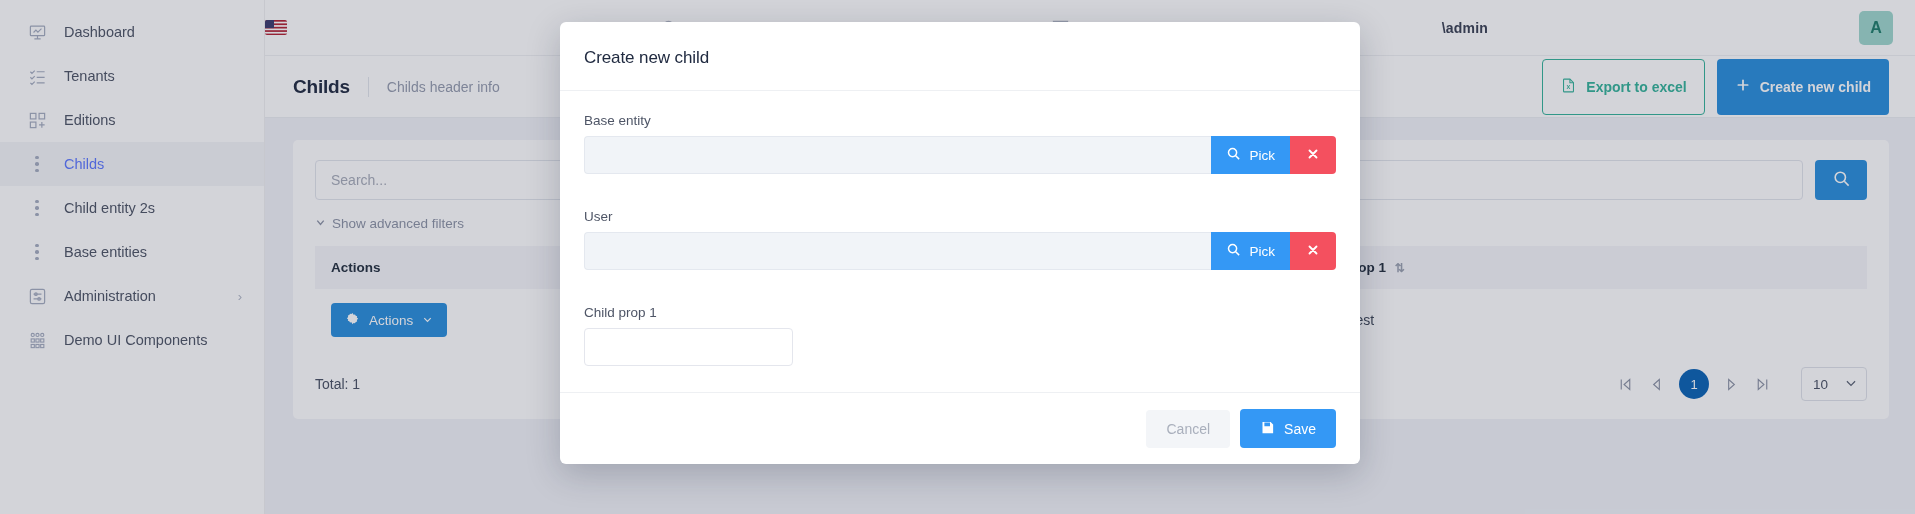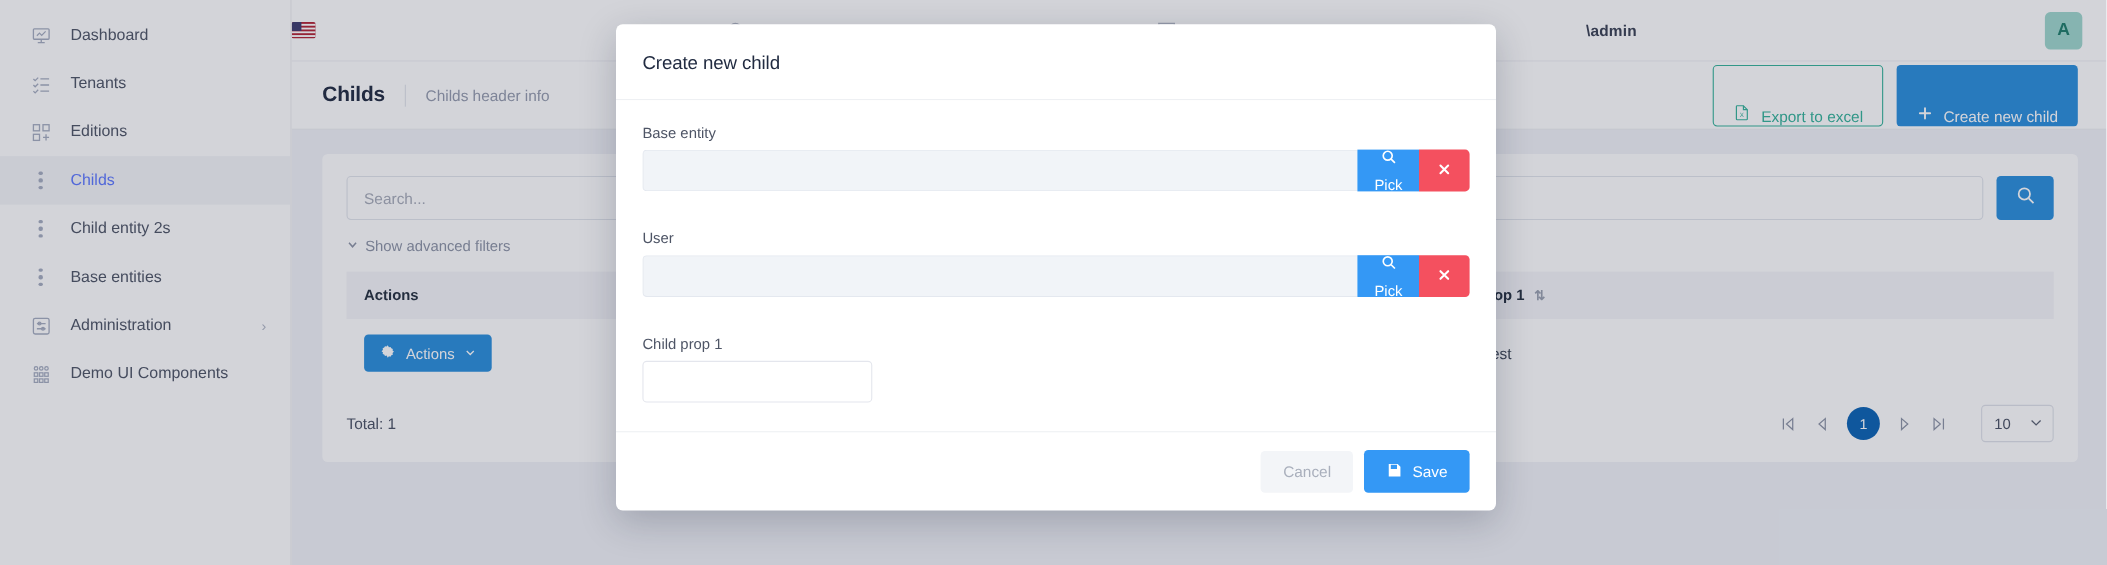--- a/index.html
+++ b/index.html
@@ -72,24 +72,25 @@
   .subheader {
     height: 62px; background: #ffffff; display: flex;
     align-items: center; padding: 0 26px 0 28px; gap: 0;
     border-bottom: 1px solid #eceef2;
   }
   .sh-title { font-size: 19px; font-weight: 600; color: #212b41; letter-spacing: -.2px; }
   .sh-sep { width: 1px; height: 20px; background: #e2e5ec; margin: 0 18px; }
   .sh-sub { font-size: 14px; color: #959cae; }
   .sh-spacer { flex: 1; }
   .btn {
-    display: inline-flex; align-items: flex-end; gap: 9px;
+    display: inline-flex; align-items: center; gap: 9px;
     height: 56px; padding: 0 17px; border-radius: 4px;
     font-size: 14px; cursor: pointer; border: 1px solid transparent;
     white-space: nowrap;
+    font-weight: bold;
   }
   .btn-excel { background: #ffffff; border-color: #35b39a; color: #35b39a; }
   .btn-primary { background: #2a8fdd; color: #ffffff; margin-left: 12px; }
 
   .content { padding: 22px 26px 0 28px; flex: 1; }
   .card { background: #ffffff; border-radius: 5px; padding: 20px 22px 18px; }
   .search-row { display: flex; gap: 0; align-items: stretch; }
   .search-input {
     flex: 1; height: 40px; border: 1px solid #e2e5ec; border-radius: 4px;
     padding: 0 15px; font-size: 14px; color: #3a4154;
@@ -154,21 +155,20 @@
     flex: 1; height: 38px; border: 1px solid #e4e6ed; border-radius: 4px;
     padding: 0 13px; font-size: 14px; color: #3a4154; outline: none;
     font-family: "Liberation Sans", sans-serif; background: #fff;
   }
   .fc.readonly { background: #f1f4f8; border-color: #e4e8ef; border-right: none;
                  border-top-right-radius: 0; border-bottom-right-radius: 0; }
   .ig-btn {
     display: inline-flex; align-items: center; justify-content: center; gap: 8px;
     height: 38px; padding: 0 15px; color: #fff; font-size: 13.5px; cursor: pointer;
     border: none;
-    flex-direction: column;
   }
   .ig-pick { background: #3498f5; }
   .ig-clear { background: #f4505f; padding: 0 16px; border-top-right-radius: 4px; border-bottom-right-radius: 4px; }
   .modal-foot {
     border-top: 1px solid #eef0f3; padding: 16px 24px;
     display: flex; justify-content: flex-end; align-items: center; gap: 10px;
   }
   .btn-cancel {
     background: #f3f5f8; color: #a9afbc; height: 38px; padding: 0 20px;
     border-radius: 4px; font-size: 14px; cursor: pointer; border: none;

